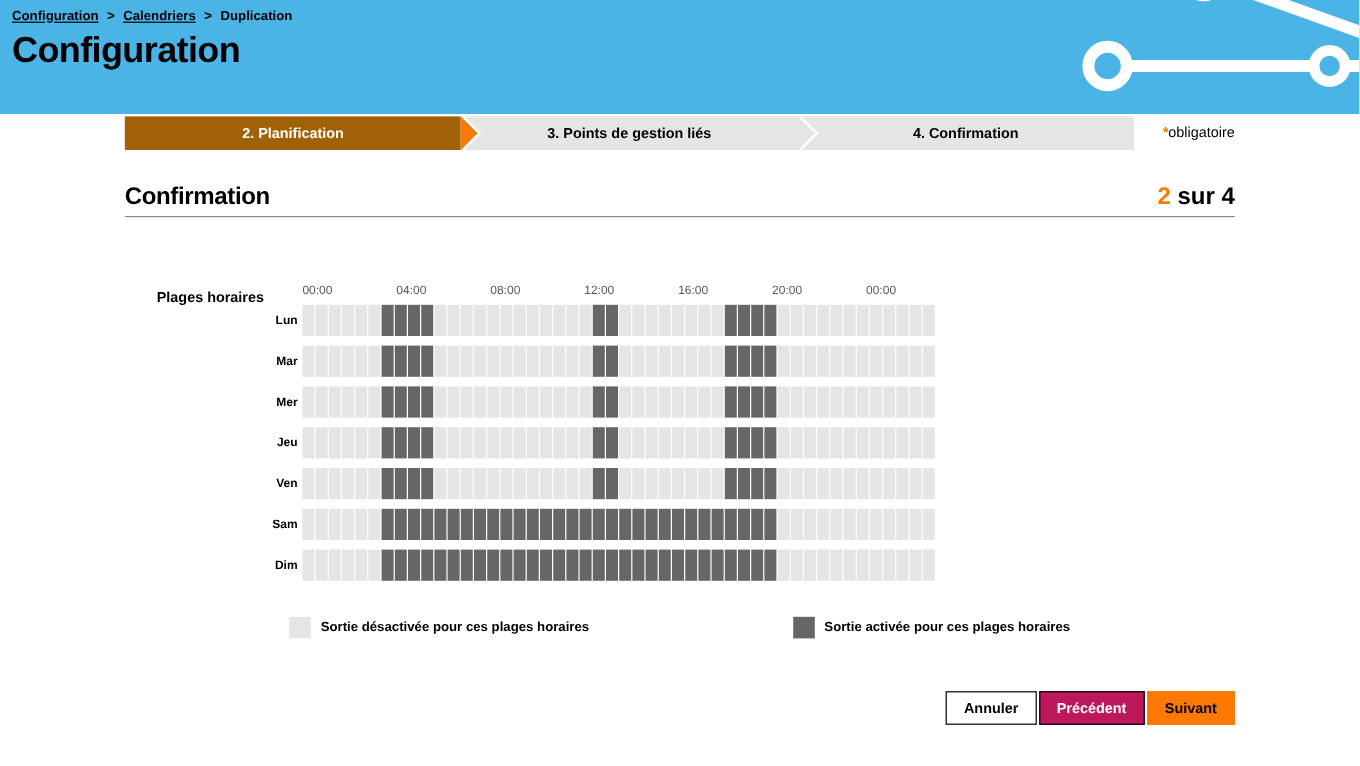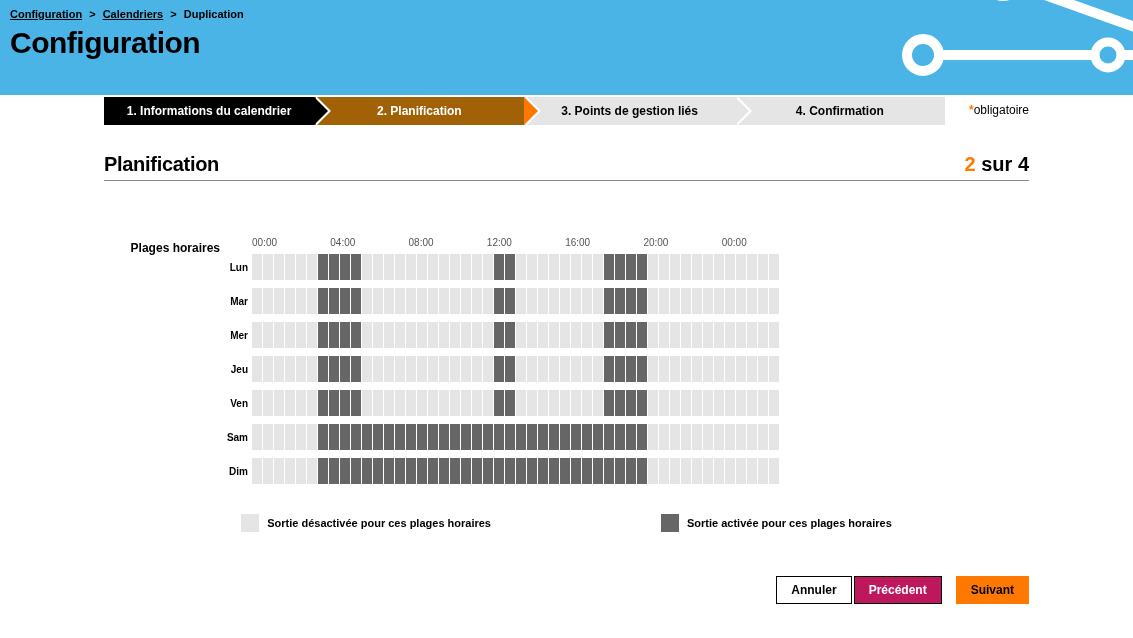--- a/index.html
+++ b/index.html
@@ -59,21 +59,21 @@
   .legend { display:flex; justify-content:center; gap:170px; margin-top:22px; font-size:11px; font-weight:bold; }
   .leg-item { display:flex; align-items:center; gap:8px; }
   .leg-sw { width:18px; height:18px; }
   .leg-off { background:#e5e5e5; }
   .leg-on { background:#666; }
   
   
   .footer { display:flex; justify-content:flex-end; gap:2px; margin: 44px 104px 20px 0; }
   .btn { border:1px solid #000; padding:6px 14px; font-size:12px; font-weight:bold; cursor:pointer; background:#fff; font-family:inherit;}
   .btn.dark { background:#be185d; color:#fff; }
-  .btn.orange { background:#ff7900; color:#000; border-color:#ff7900;margin-left:12px; }
+  .btn.orange { background:#ff7900; color:#000; border-color:#ff7900; }
 </style>
 </head>
 <body>
 
 <div class="header">
   <div class="breadcrumb">
     <a href="#">Configuration</a>
     <span class="sep">&gt;</span>
     <a href="#">Calendriers</a>
     <span class="sep">&gt;</span>
@@ -87,38 +87,35 @@
       <line x1="40" y1="55" x2="260" y2="55" stroke="#fff" stroke-width="10"></line>
       <circle cx="40" cy="55" r="16" fill="#4bb4e6" stroke="#fff" stroke-width="10"></circle>
       <circle cx="225" cy="55" r="13" fill="#4bb4e6" stroke="#fff" stroke-width="9"></circle>
     </svg>
   </div>
 </div>
 
 <div class="content">
   <div class="steprow">
     <div class="stepbar">
-      <div class="step done">
-          <span>1. Informations du calendrier</span>
-        </div>
       <div class="step active">
           <span>2. Planification</span>
         </div>
       <div class="step todo">
           <span>3. Points de gestion liés</span>
         </div>
       <div class="step todo">
           <span>4. Confirmation</span>
         </div>
     </div>
     <div class="required"><span class="ast">*</span><span>obligatoire</span></div>
   </div>
 
   <div class="section-head">
-    <div class="section-title">Planification</div>
+    <div class="section-title">Confirmation</div>
     <div class="step-count">
       <span class="cur">2</span><span> sur </span><span>4</span>
     </div>
   </div>
 
   <div class="schedule-wrap">
     <div style="display:flex;">
       <div class="schedule-label">Plages horaires</div>
       <div class="schedule-block">
         <div class="time-header" id="time-header">

